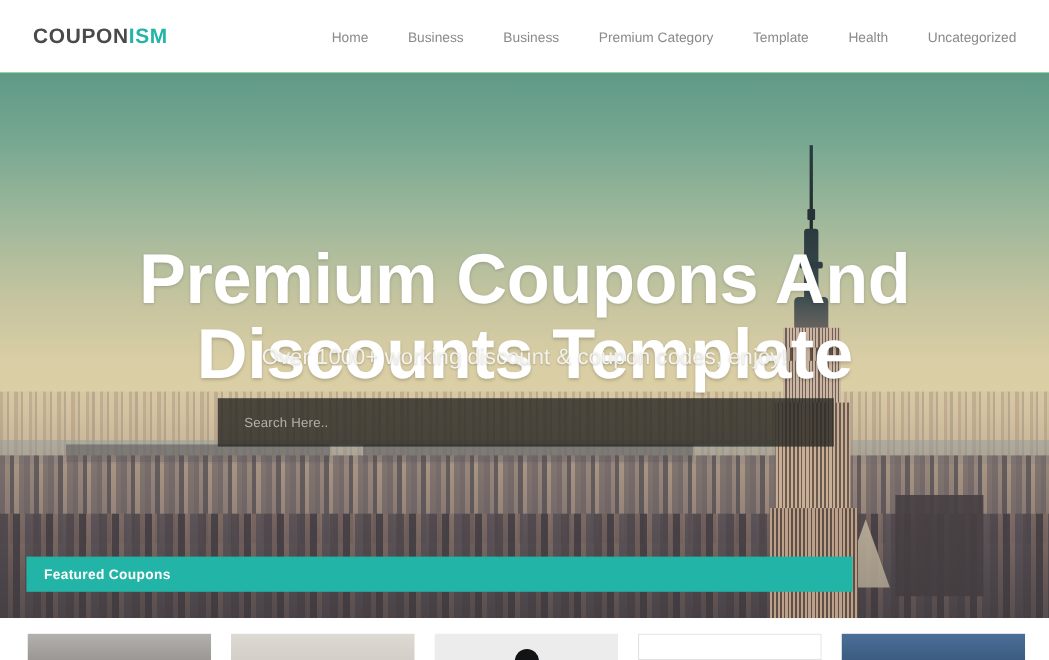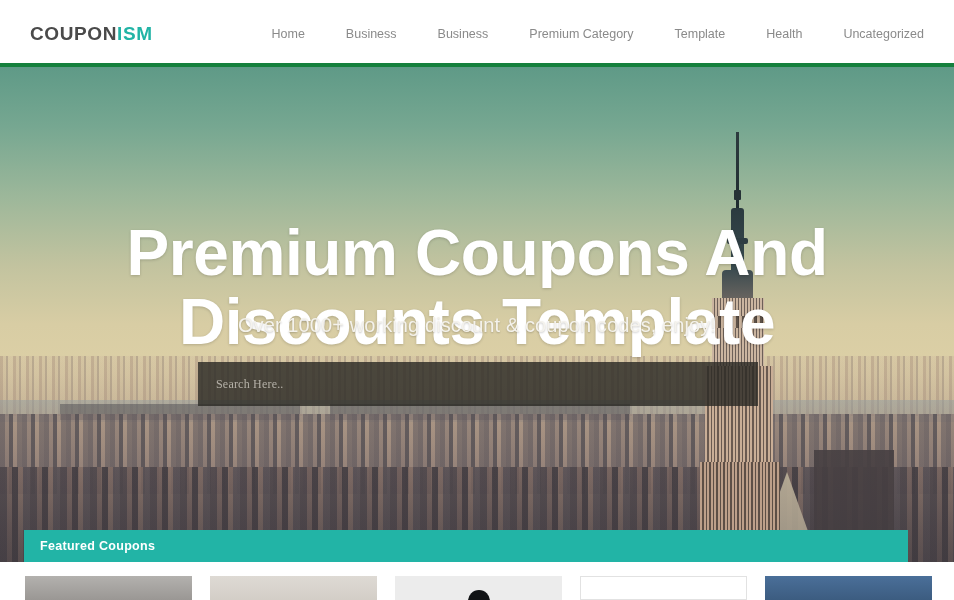--- a/index.html
+++ b/index.html
@@ -9,39 +9,39 @@
     overflow:hidden;
     background:#ffffff;
     font-family:"Liberation Sans", sans-serif;
   }
 
   
   .site-header{
     position:absolute; top:0; left:0;
     width:954px; height:67px;
     background:#ffffff;
-    border-bottom:4px solid #15803d;
+    border-bottom:1px solid #15803d;
     display:flex; align-items:center;
     z-index:30;
   }
   .logo{
     position:absolute; left:30px; top:24px;
     font-size:19px; font-weight:bold;
     letter-spacing:0.6px;
     line-height:1;
     white-space:nowrap;
     user-select:none;
   }
   .logo .logo-dark{ color:#4a4a4a; }
   .logo .logo-accent{ color:#22b4a6; }
 
   .main-nav{
     position:absolute; right:26px; top:26px;
     display:flex; align-items:center;
-    gap:9px;
+    gap:4px;
   }
   .nav-item{
     color:#8a8a8a;
     font-size:12.5px;
     text-decoration:none;
     padding:0 16px;
     line-height:16px;
     white-space:nowrap;
     cursor:pointer;
   }
@@ -244,33 +244,33 @@
     position:absolute;
     left:198px; top:295px;
     width:560px; height:44px;
     background:rgba(44,43,38,0.82);
     z-index:14;
   }
   .hero-search input{
     width:100%; height:100%;
     background:transparent;
     border:0; outline:0;
-    padding:0 18px;
+    padding:0 24px;
     color:#4c1d95;
-    font-family:Liberation Serif, serif;
+    font-family:Liberation Sans, sans-serif;
     font-size:12px;
     letter-spacing:.2px;
   }
   .hero-search input::placeholder{ color:#b5b1a8; }
 
   
   .featured-bar{
     position:absolute;
-    left:24px; top:530px;
-    width:884px; height:32px;
+    left:24px; top:506px;
+    width:751px; height:32px;
     background:#22b4a6;
     z-index:20;
     display:flex; align-items:center;
   }
   .featured-bar .featured-title{
     color:#ffffff;
     font-size:12.5px;
     font-weight:bold;
     letter-spacing:.3px;
     padding-left:16px;

